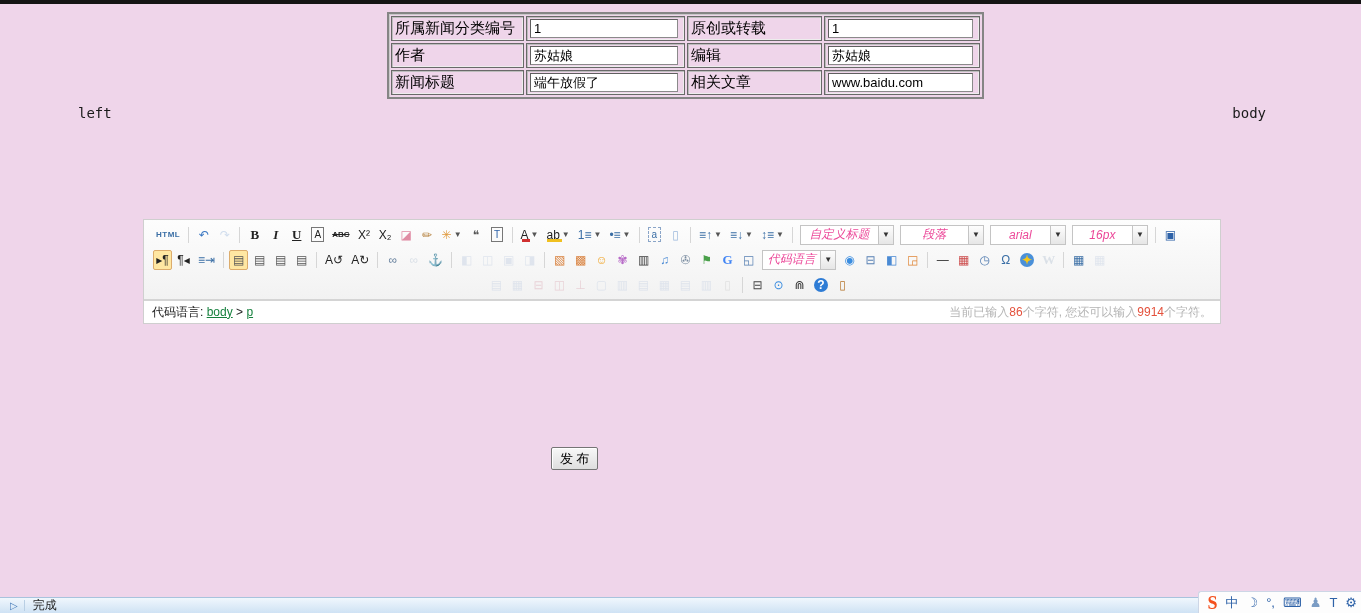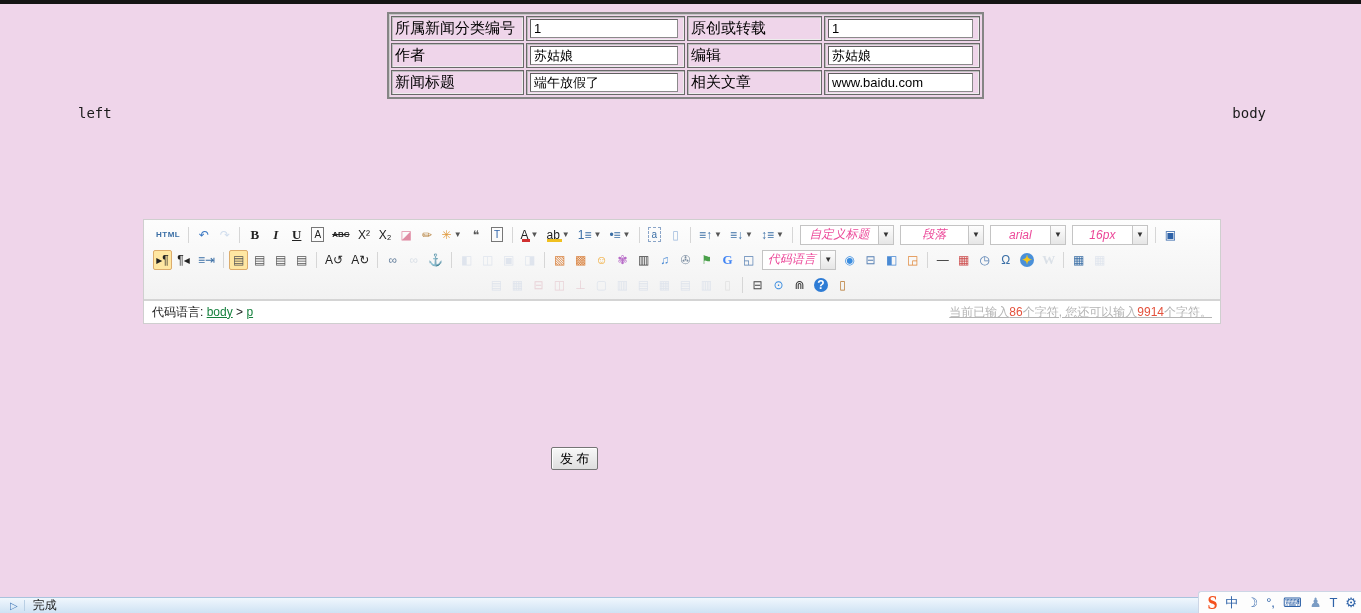--- a/index.html
+++ b/index.html
@@ -51,21 +51,21 @@
   .combo-arrow { width:15px; border-left:1px solid #c4c4c4; background:linear-gradient(#fdfdfd,#e6e6e6);
                  display:flex; align-items:center; justify-content:center; font-size:8px; color:#333; }
 
   #content { height:104px; padding:8px 12px; font-size:15px; line-height:1.55; color:#000; overflow:hidden; cursor:text; }
   .caret { display:inline-block; width:1px; height:16px; background:#000; vertical-align:-2px; }
 
   #editor-bottombar { height:23px; border-top:1px solid #d4d4d4; background:#fff; display:flex; justify-content:space-between;
                       align-items:center; padding:0 8px; font-size:12px; }
   #elempath { color:#222; }
   #elempath a { color:#15803d; text-decoration:underline; cursor:pointer; }
-  #wordcount { color:#b4b4b4;text-decoration:underline; }
+  #wordcount { color:#b4b4b4; }
   #wordcount .num { color:#e4513c; }
 
   
   #publish { position:absolute; left:551px; top:447px; width:47px; height:23px; display:flex; align-items:center; justify-content:center;
              background:linear-gradient(#f8f8f8,#dedede); border:1px solid #757575; border-radius:2px;
              font-family:"Liberation Serif", serif; font-size:13px; color:#000; cursor:pointer; box-shadow:inset 1px 1px 0 #fff; }
 
   
   #statusbar { position:absolute; left:0; bottom:0; width:100%; height:16px; background:linear-gradient(#f0f7fd,#cfe2f4);
                border-top:1px solid #a8c3dd; display:flex; align-items:center; font-size:12px; color:#222; }

